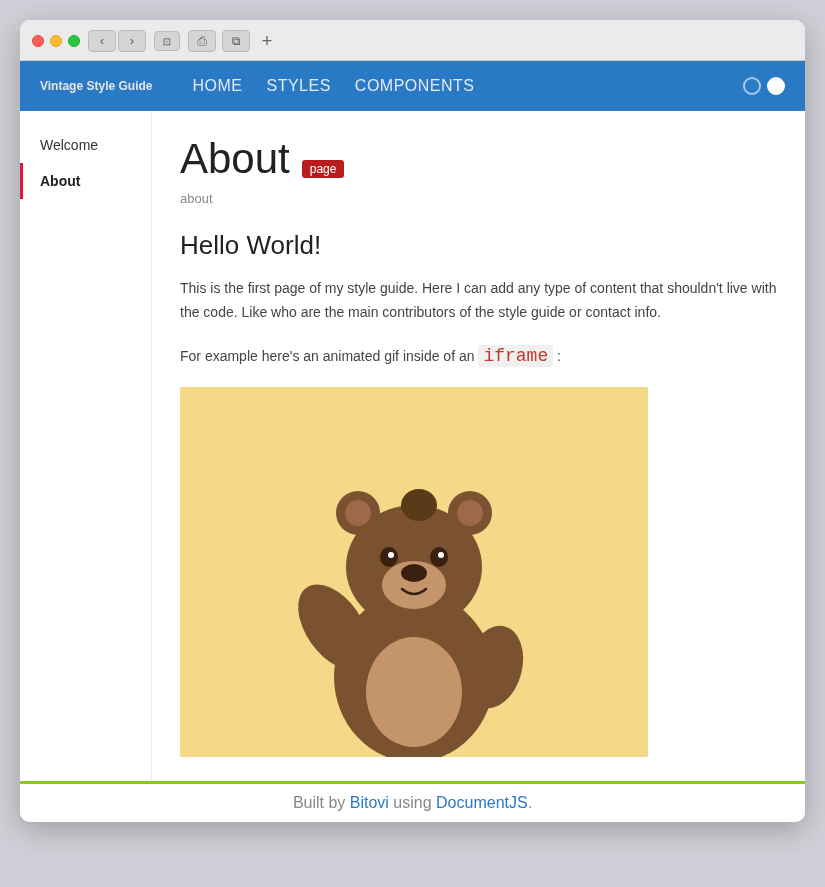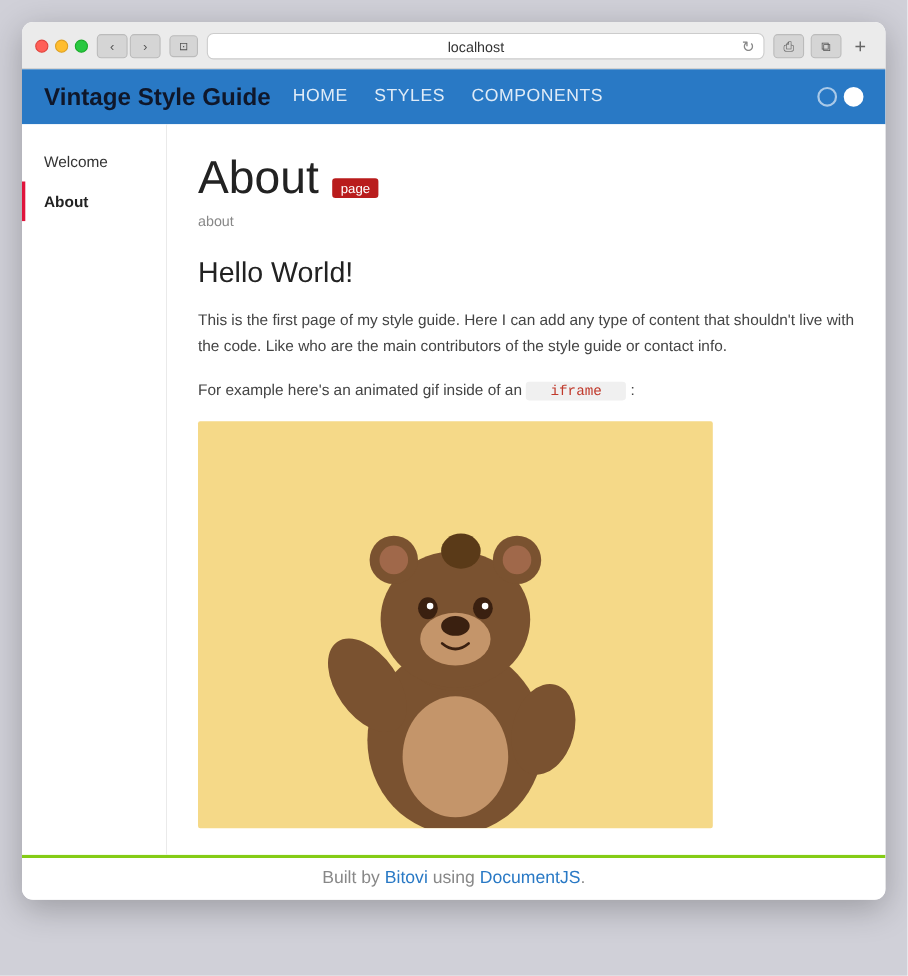--- a/index.html
+++ b/index.html
@@ -134,24 +134,24 @@
 
     
     .app-navbar {
       background: #2979c5;
       display: flex;
       align-items: center;
       padding: 0 20px;
       height: 50px;
     }
     .app-brand {
-      color: #0f172a;
-      font-size: 22px;
+      color: #e5e5e5;
+      font-size: 12px;
       font-weight: bold;
-      margin-right: 20px;
+      margin-right: 40px;
       white-space: nowrap;
     }
     .app-nav-links {
       display: flex;
       gap: 24px;
       flex: 1;
     }
     .app-nav-link {
       color: rgba(255,255,255,0.85);
       font-size: 16px;
@@ -246,22 +246,22 @@
     .section-text {
       font-size: 14px;
       color: #444;
       line-height: 1.7;
       margin-bottom: 16px;
     }
     .inline-code {
       background: #f0f0f0;
       color: #c0392b;
       font-family: 'Courier New', monospace;
-      font-size: 13px;
-      padding: 1px 22px;
+      font-size: 18px;
+      padding: 1px 5px;
       border-radius: 3px;
     }
     .iframe-placeholder {
       width: 468px;
       height: 370px;
       background: #f5d988;
       border: none;
       border-radius: 2px;
       overflow: hidden;
       display: flex;
@@ -296,24 +296,20 @@
       <div class="tl tl-yellow"></div>
       <div class="tl tl-green"></div>
     </div>
     <div class="nav-buttons">
       <div class="nav-btn">‹</div>
       <div class="nav-btn">›</div>
     </div>
     <div class="tab-area">
       <div class="tab-icon">⊡</div>
     </div>
-    <div class="url-bar-wrap">
-      <span class="url-text">localhost</span>
-      <span class="refresh-btn">↻</span>
-    </div>
     <div class="browser-actions">
       <div class="action-btn">⎙</div>
       <div class="action-btn">⧉</div>
       <div class="new-tab-btn">+</div>
     </div>
   </div>
 
   <nav class="app-navbar">
     <div class="app-brand">Vintage Style Guide</div>
     <div class="app-nav-links">

